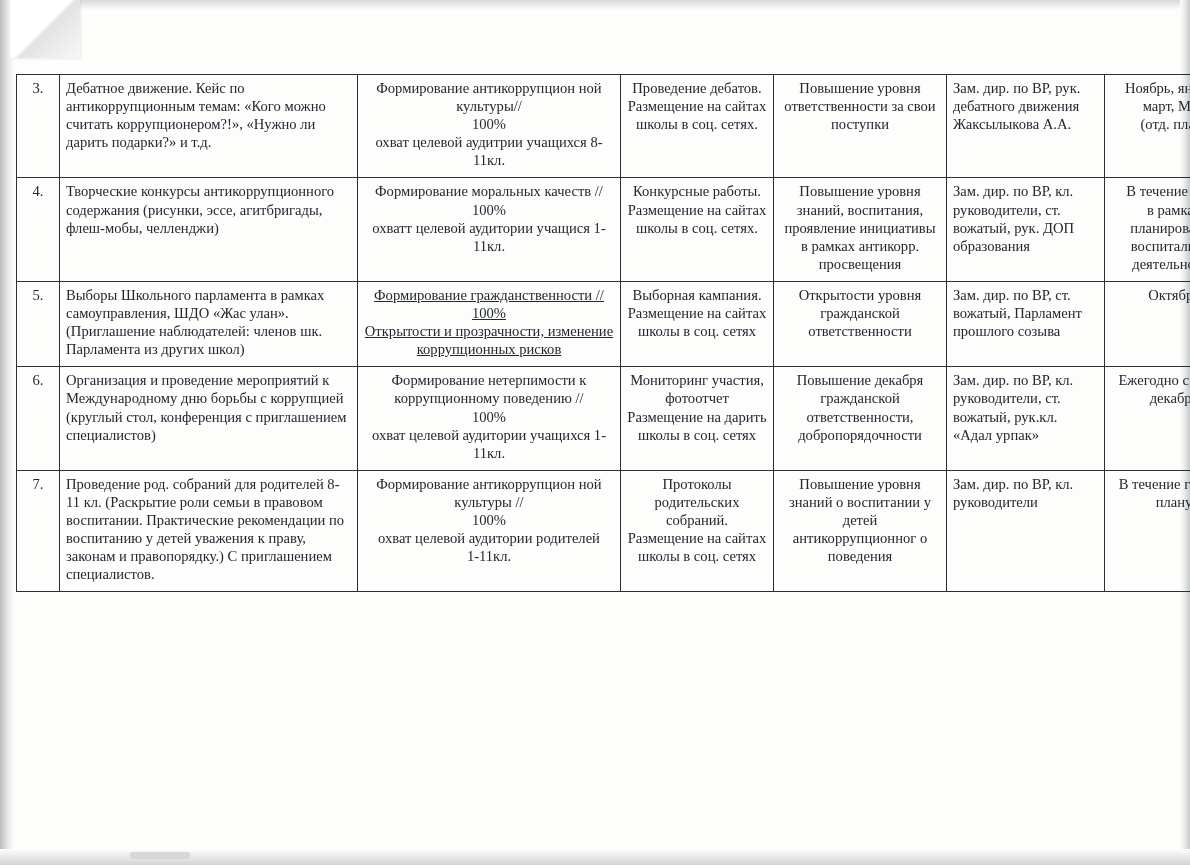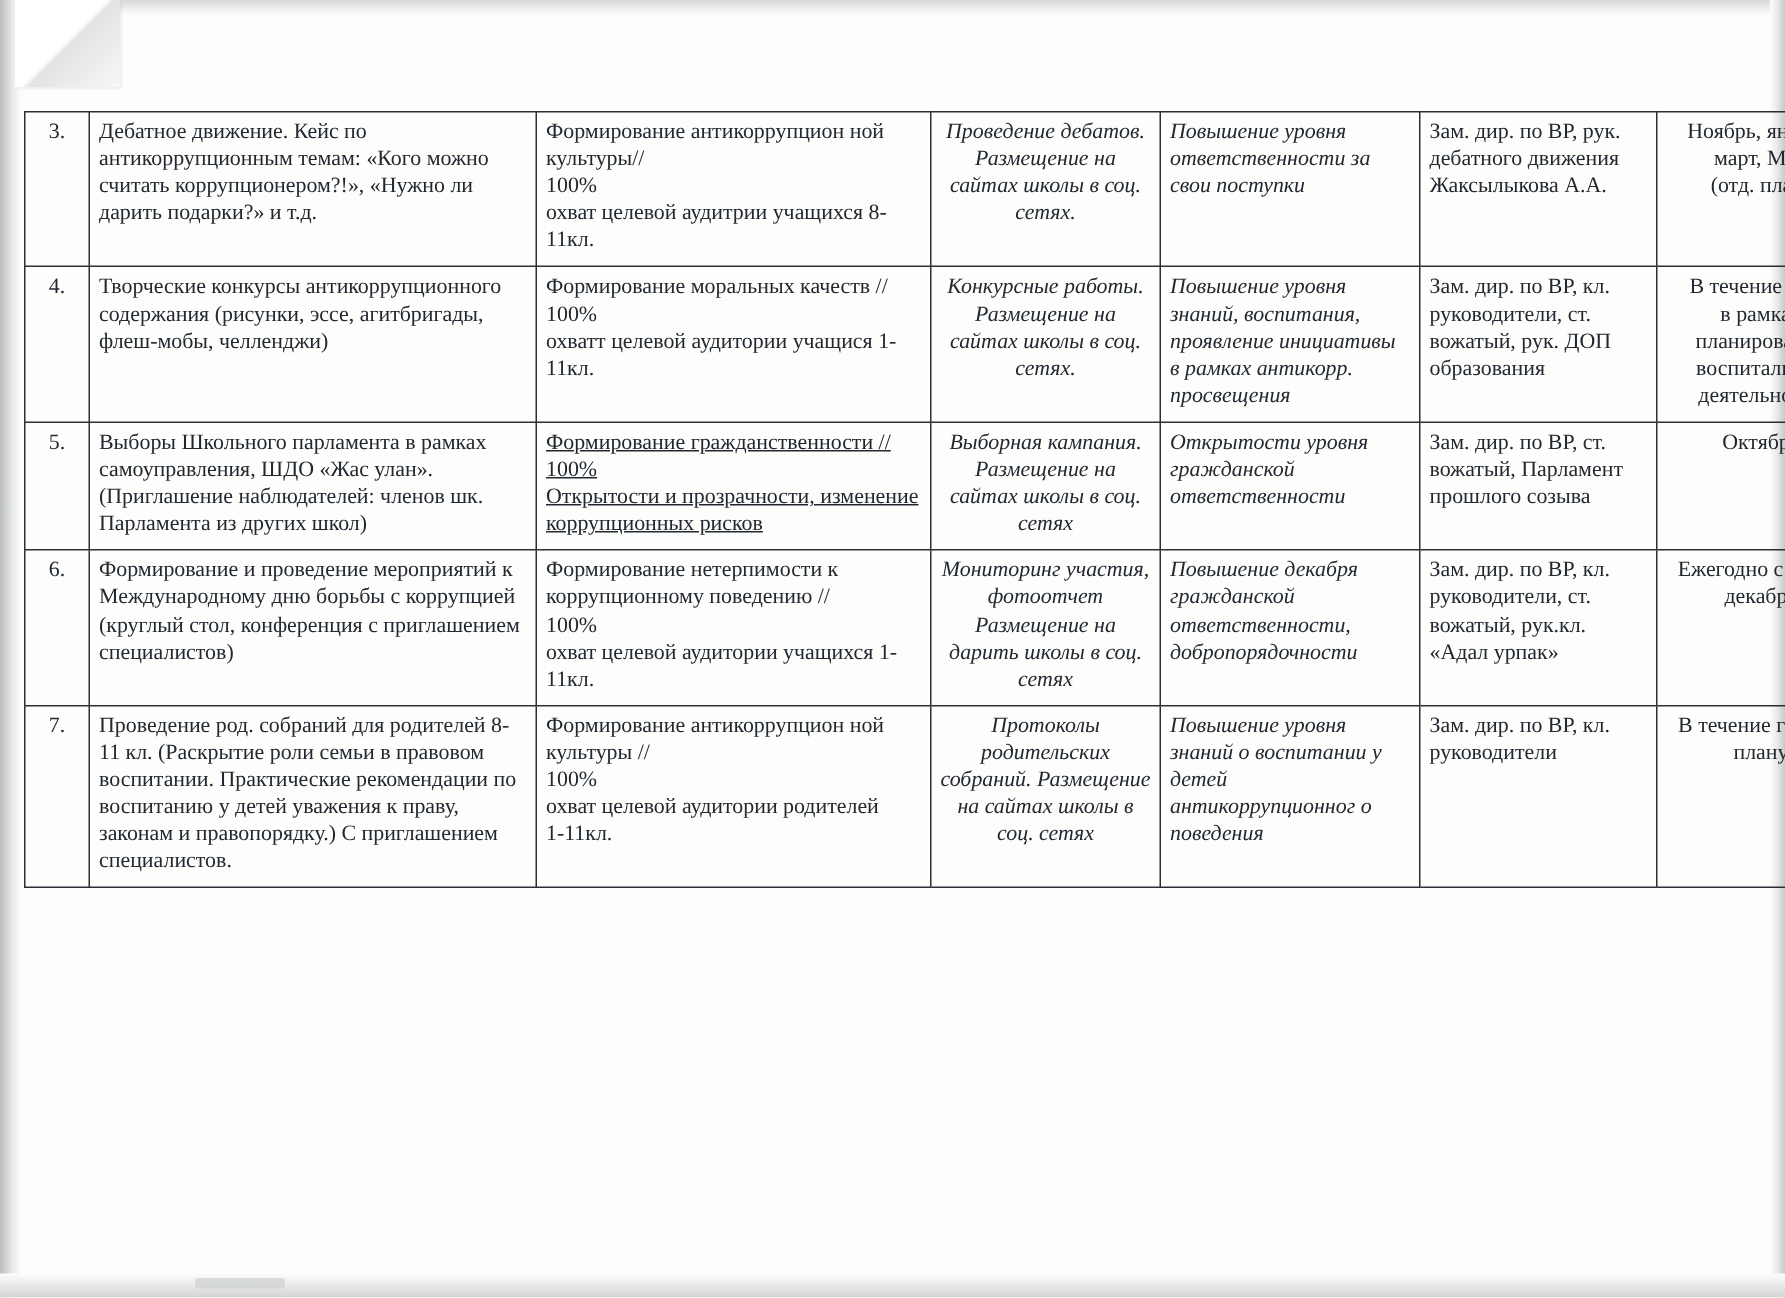--- a/index.html
+++ b/index.html
@@ -77,23 +77,23 @@
   }
   .doc-table td {
     border: 1px solid #2a2f36;
     vertical-align: top;
     padding: 4px 6px 8px 6px;
     font-size: 14.6px;
     line-height: 1.24;
   }
   .col-num   { width: 30px;  text-align: center; }
   .col-act   { width: 285px; text-align: left; }
-  .col-form  { width: 250px; text-align: left; }
-  .col-res   { width: 140px; text-align: center; font-style: italic; }
-  .col-eff   { width: 160px; text-align: left; font-style: italic; }
+  .col-form  { width: 250px; text-align: center; }
+  .col-res   { width: 140px; text-align: center; }
+  .col-eff   { width: 160px; text-align: center; }
   .col-resp  { width: 145px; text-align: left; }
   .col-term  { width: 126px; text-align: center; }
 
   
   .doc-table td { color: #222831; }
   .col-num { font-size: 14px; padding-top: 5px; }
 </style>
 </head>
 <body>
 
@@ -137,21 +137,21 @@
         <td class="col-form" style="white-space: pre-line; text-decoration: underline;">Формирование гражданственности //
 100%
 Открытости и прозрачности, изменение коррупционных рисков</td>
         <td class="col-res">Выборная кампания. Размещение на сайтах школы в соц. сетях</td>
         <td class="col-eff">Открытости уровня гражданской ответственности</td>
         <td class="col-resp">Зам. дир. по ВР, ст. вожатый, Парламент прошлого созыва</td>
         <td class="col-term">Октябрь</td>
       </tr>
       <tr>
         <td class="col-num">6.</td>
-        <td class="col-act">Формирование и проведение мероприятий к Международному дню борьбы с коррупцией (круглый стол, конференция с приглашением специалистов)</td>
+        <td class="col-act">Организация и проведение мероприятий к Международному дню борьбы с коррупцией (круглый стол, конференция с приглашением специалистов)</td>
         <td class="col-form" style="white-space: pre-line;">Формирование нетерпимости к коррупционному поведению //
 100%
 охват целевой аудитории учащихся 1-11кл.</td>
         <td class="col-res">Мониторинг участия, фотоотчет Размещение  на дарить школы в соц. сетях</td>
         <td class="col-eff">Повышение декабря гражданской ответственности, добропорядочности</td>
         <td class="col-resp">Зам. дир. по ВР, кл. руководители, ст. вожатый, рук.кл. «Адал урпак»</td>
         <td class="col-term">Ежегодно с 1 по 9 декабря</td>
       </tr>
       <tr>
         <td class="col-num">7.</td>

